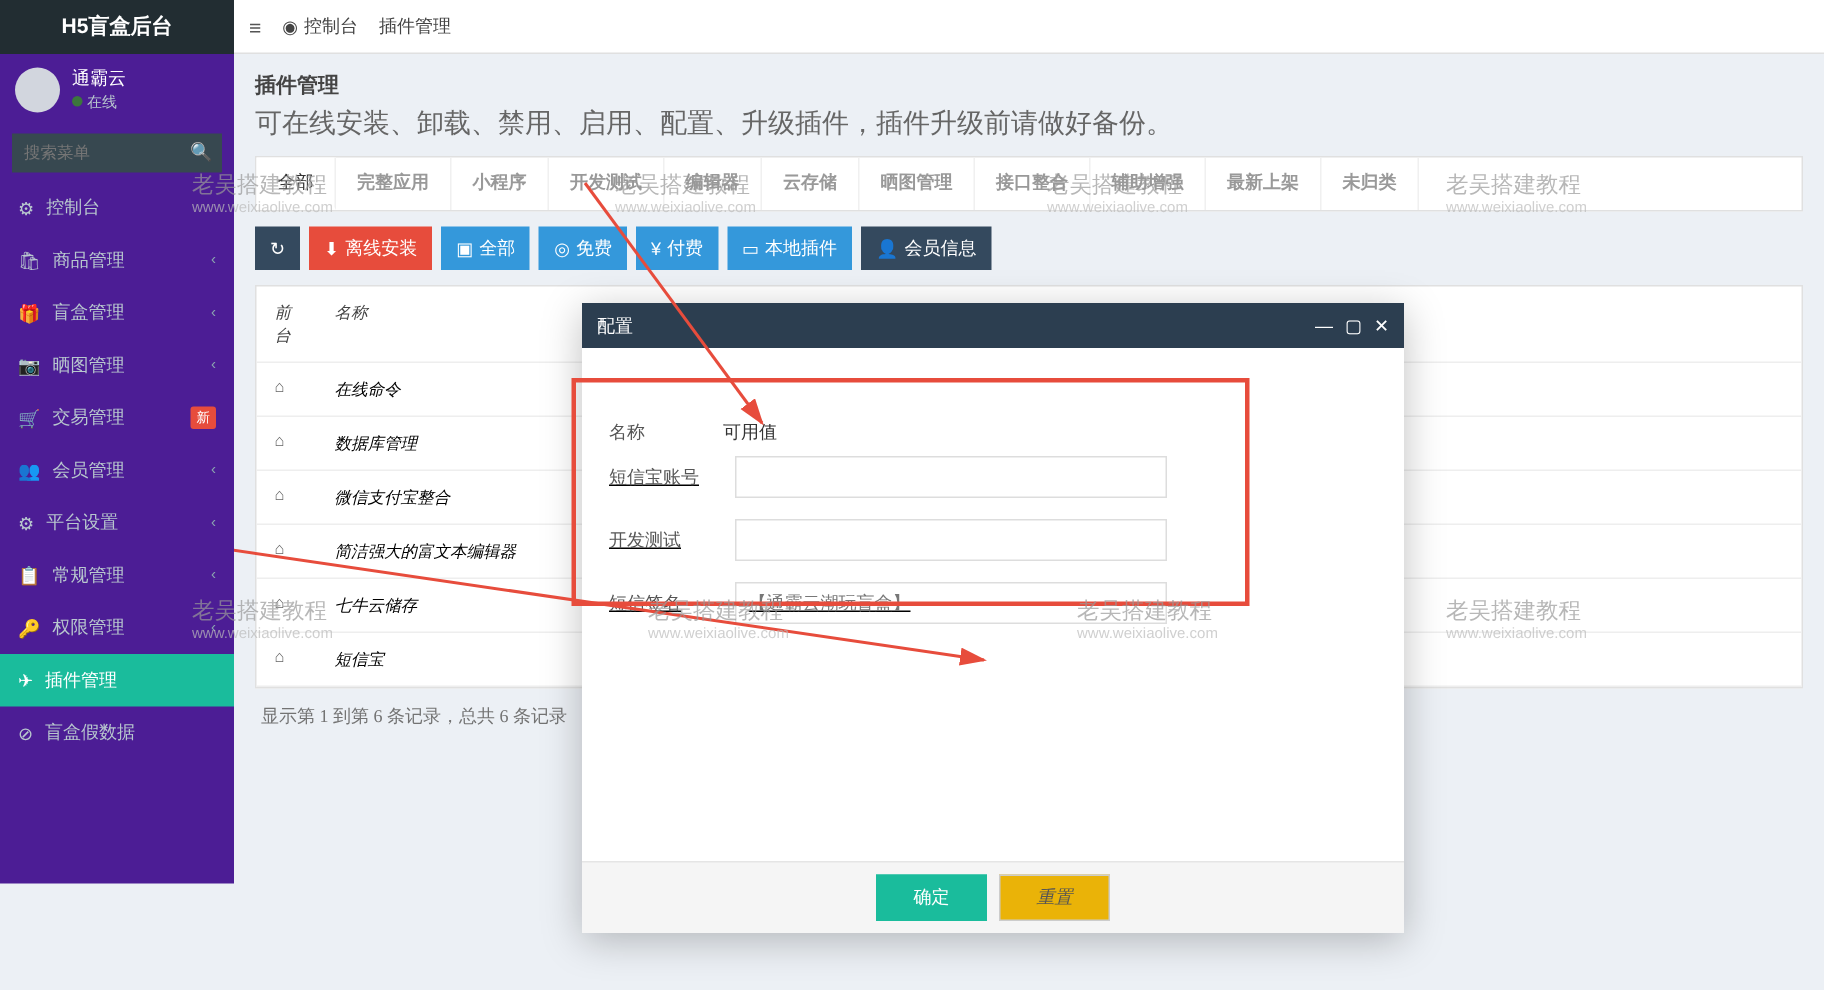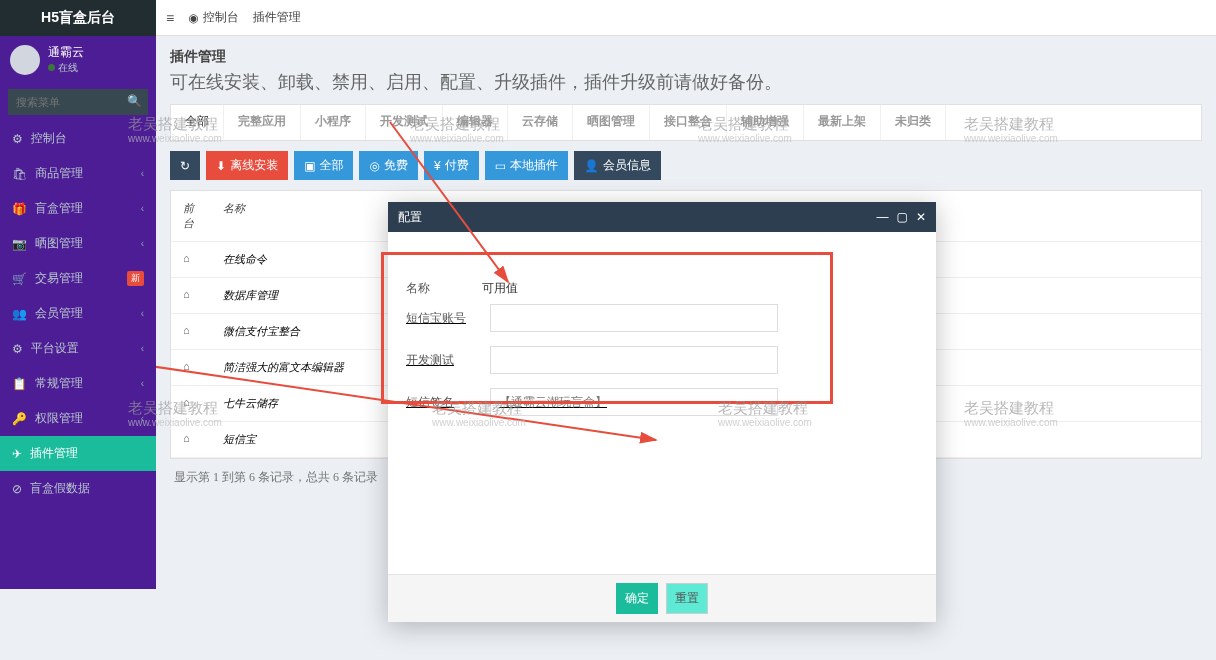--- a/index.html
+++ b/index.html
@@ -60,23 +60,23 @@
 .modal-head .wbtns { display:flex; gap:8px; font-size:12px; }
 .modal-head .wbtn { cursor:pointer; }
 .modal-body { padding:44px 18px 0; }
 .form-row { display:flex; align-items:center; margin-bottom:14px; font-size:12px;text-decoration:underline; }
 .form-row label { width:84px; color:#555; }
 .form-row input { flex:0 0 288px; height:28px; border:1px solid #ddd; padding:0 8px; font-size:12px; color:#777; }
 .ftitle { width:84px; font-size:12px; color:#555; position:absolute; top:48px; left:18px;}
 .ftitle2 { position:absolute; top:48px; left:94px; font-size:12px; color:#333; font-weight:500;}
 .red-box-outer { position:absolute; top:252px; left:381px; width:452px; height:152px; border:3px solid #e74c3c; pointer-events:none; z-index:200;}
 .modal-footer { position:absolute; bottom:0; left:0; right:0; height:48px; background:#f5f5f5; border-top:1px solid #e5e5e5; display:flex; align-items:center; justify-content:center; gap:8px; }
-.mbtn { padding:6px 8px; font-size:12px; border:1px solid #ccc; cursor:pointer; }
+.mbtn { padding:6px 24px; font-size:12px; border:1px solid #ccc; cursor:pointer; }
 .mbtn-ok { background:#1abc9c; color:#fff; border-color:#1abc9c; }
-.mbtn-reset { background:#5eead4; color:#555; }
+.mbtn-reset { background:#eab308; color:#555;font-style:italic; }
 
 
 .wm { position:absolute; color:#999; font-size:15px; font-weight:500; opacity:.7; pointer-events:none; z-index:300; line-height:1.1; }
 .wm small { font-size:10px; color:#bbb; display:block; }
 
 
 svg.annot { position:absolute; top:0; left:156px; width:1060px; height:660px; pointer-events:none; z-index:250; }
 
 .icon { font-family: Arial; }
 </style>

